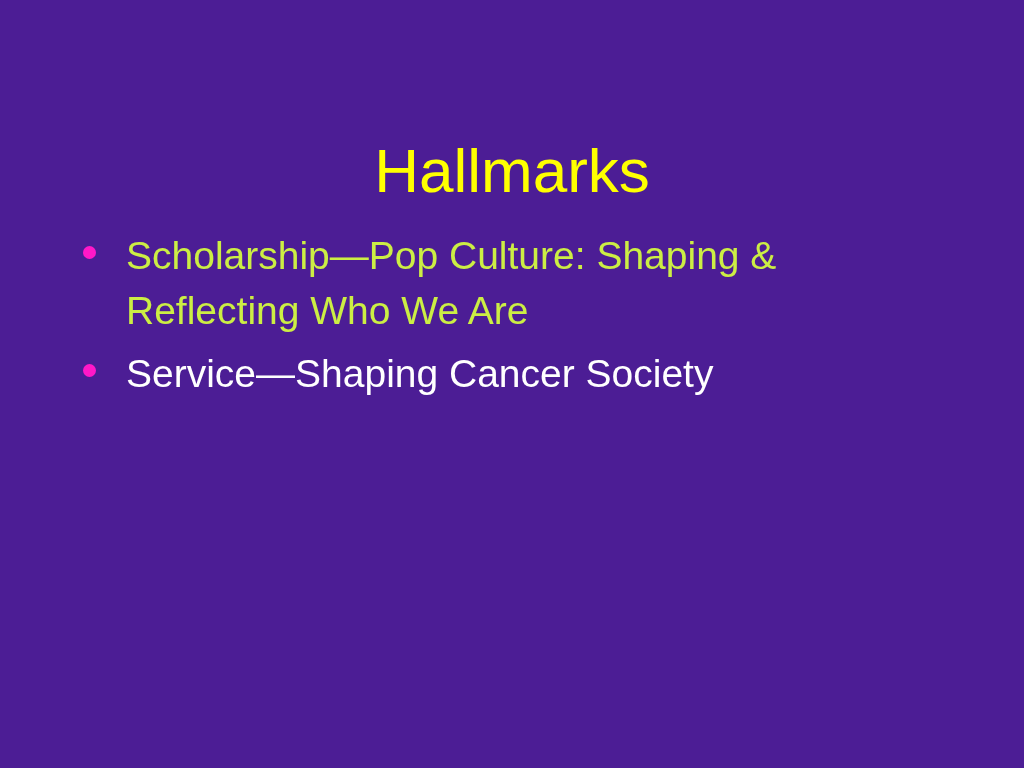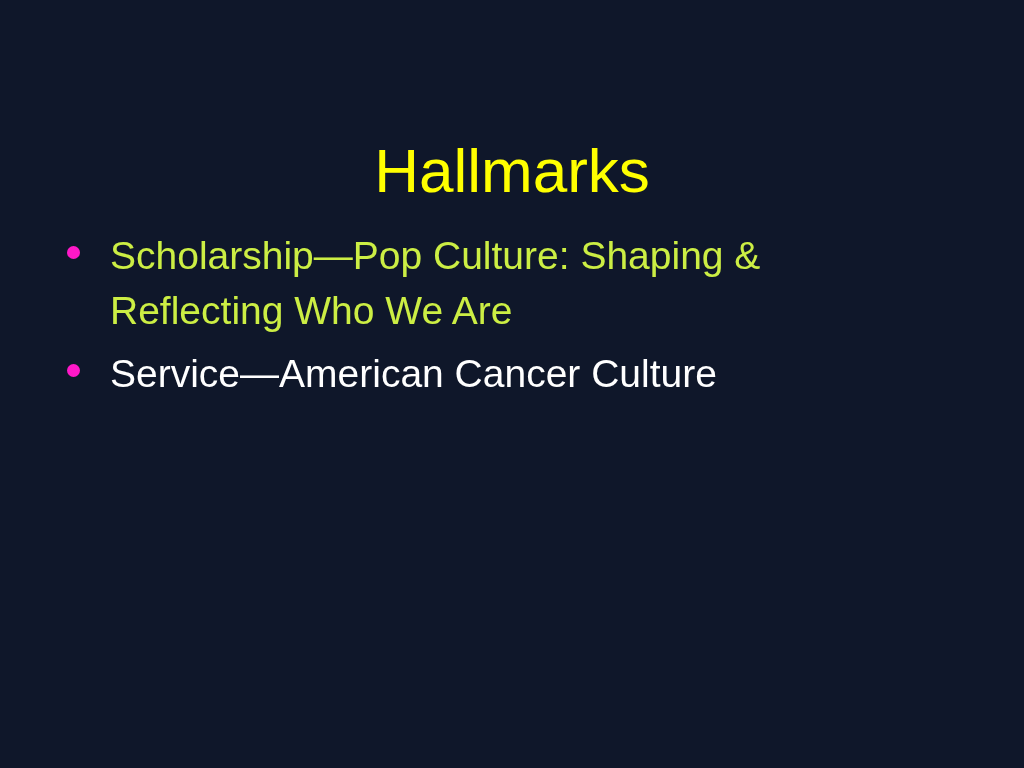--- a/index.html
+++ b/index.html
@@ -33,21 +33,21 @@
     font-size: 62px;
     font-weight: normal;
     line-height: 68px;
     letter-spacing: 0px;
     white-space: nowrap;
   }
 
   
   #bullet-list {
     position: absolute;
-    left: 60px;
+    left: 76px;
     top: 228px;
     width: 880px;
     margin: 0;
     padding: 0;
     list-style: none;
   }
 
   .bullet-item {
     position: relative;
     padding-left: 50px;
@@ -72,31 +72,31 @@
   }
 
   .bullet-text {
     display: block;
     max-width: 810px;
   }
 </style>
 </head>
 <body>
 
-<div id="slide" style="background: #0f172a;">
+<div id="slide" style="background: #4c1d95;">
 
   <h1 id="slide-title" style="color: rgb(255, 255, 0);">Hallmarks</h1>
 
   <ul id="bullet-list">
 
     <li class="bullet-item" style="color: rgb(204, 238, 68);">
       <span class="bullet-marker" style="background: rgb(255, 24, 200);"></span>
       <span class="bullet-text">Scholarship—Pop Culture: Shaping &amp; Reflecting Who We Are</span>
     </li>
 
 
     <li class="bullet-item variant-white" style="color: rgb(255, 255, 255);">
       <span class="bullet-marker" style="background: rgb(255, 24, 200);"></span>
-      <span class="bullet-text">Service—American Cancer Culture</span>
+      <span class="bullet-text">Service—Shaping Cancer Society</span>
     </li>
 
   </ul>
 </div>
 
 </body></html>

